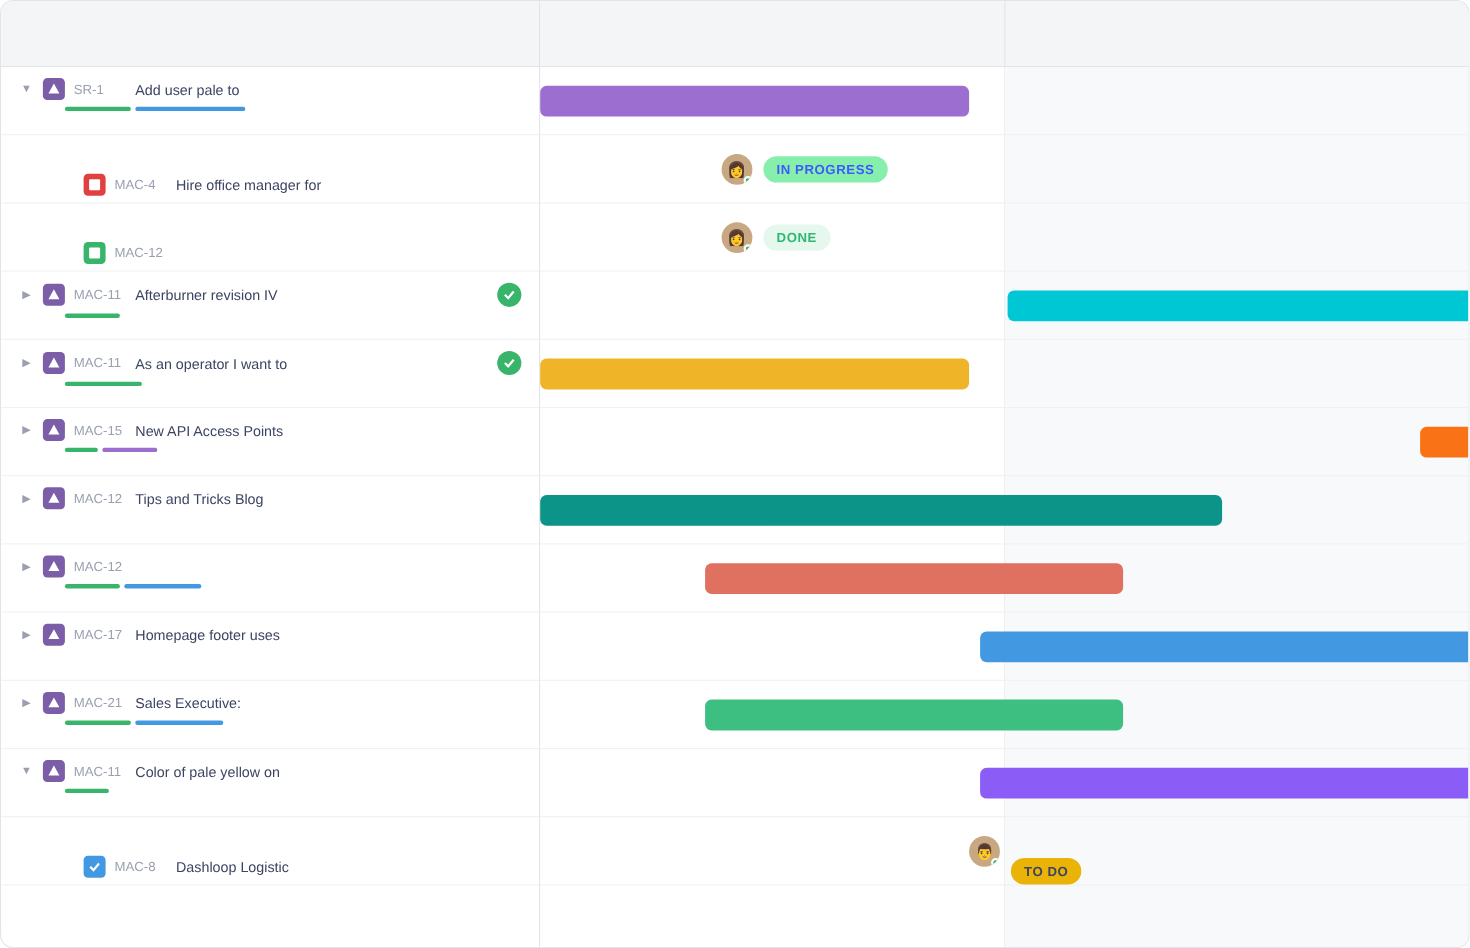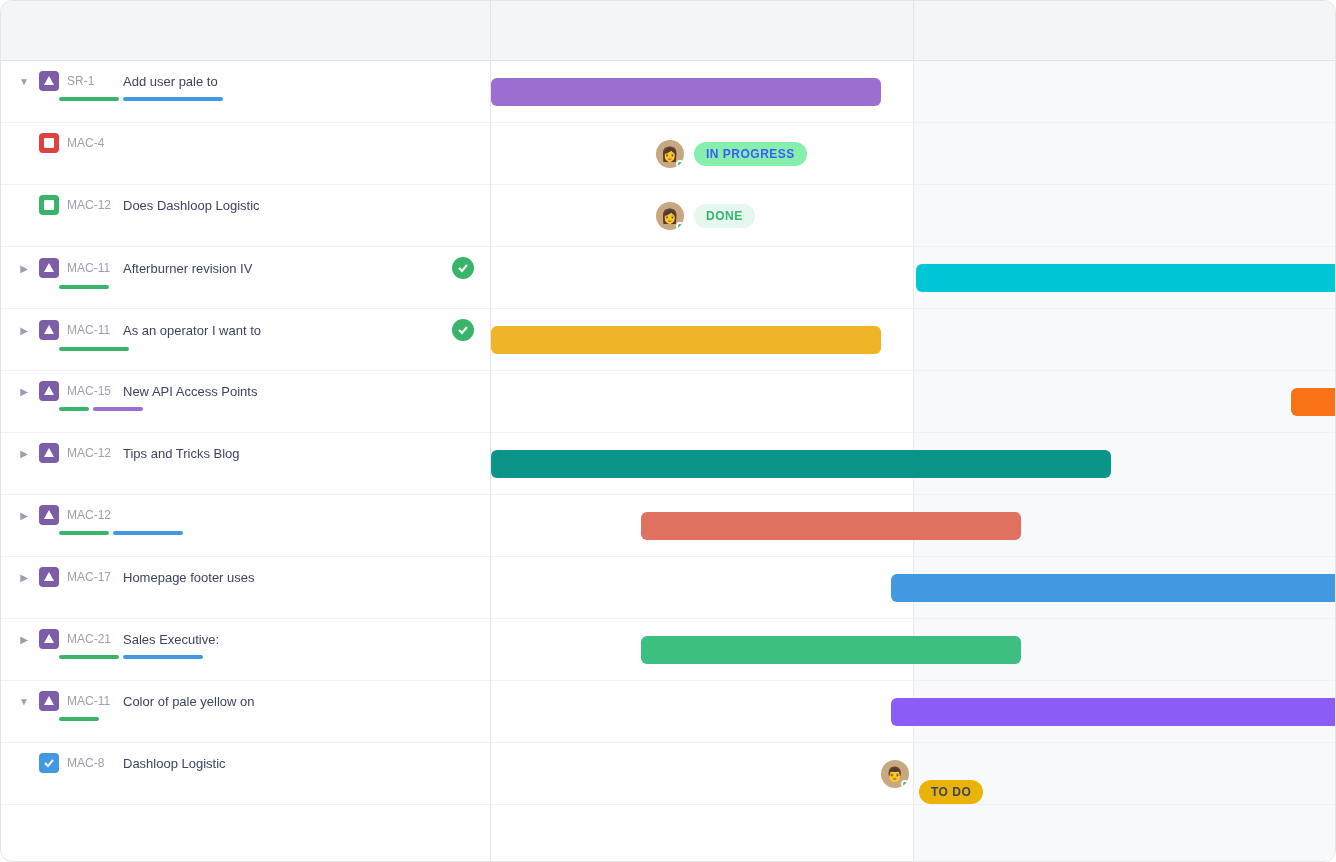--- a/index.html
+++ b/index.html
@@ -64,21 +64,22 @@
     }
     
     .epic-row {
       display: flex;
       flex-direction: column;
       padding: 10px 16px 6px 16px;
       border-bottom: 1px solid #f0f1f4;
       min-height: 62px;
     }
     .epic-row.child {
-      padding-left: 16px;
+      padding-left: 53px;
+      justify-content: flex-end;
     }
     .row-top {
       display: flex;
       align-items: center;
       gap: 8px;
     }
     .chevron {
       width: 14px;
       height: 14px;
       display: flex;
@@ -279,32 +280,32 @@
         </div>
         <div class="epic-row child">
           <div class="row-top">
             <div class="chevron"></div>
             <div class="icon-badge red">
               <svg viewBox="0 0 12 12">
                 <rect x="1" y="1" width="10" height="10" rx="1"></rect>
               </svg>
             </div>
             <span class="issue-id">MAC-4</span>
+            <span class="issue-title">Hire office manager for</span>
           </div>
         </div>
         <div class="epic-row child">
           <div class="row-top">
             <div class="chevron"></div>
             <div class="icon-badge green">
               <svg viewBox="0 0 12 12">
                 <rect x="1" y="1" width="10" height="10" rx="1"></rect>
               </svg>
             </div>
             <span class="issue-id">MAC-12</span>
-            <span class="issue-title">Does Dashloop Logistic</span>
           </div>
         </div>
         <div class="epic-row">
           <div class="row-top">
             <div class="chevron">▶</div>
             <div class="icon-badge purple">
               <svg viewBox="0 0 12 12">
                 <polygon points="6,1 11,10 1,10"></polygon>
               </svg>
             </div>

